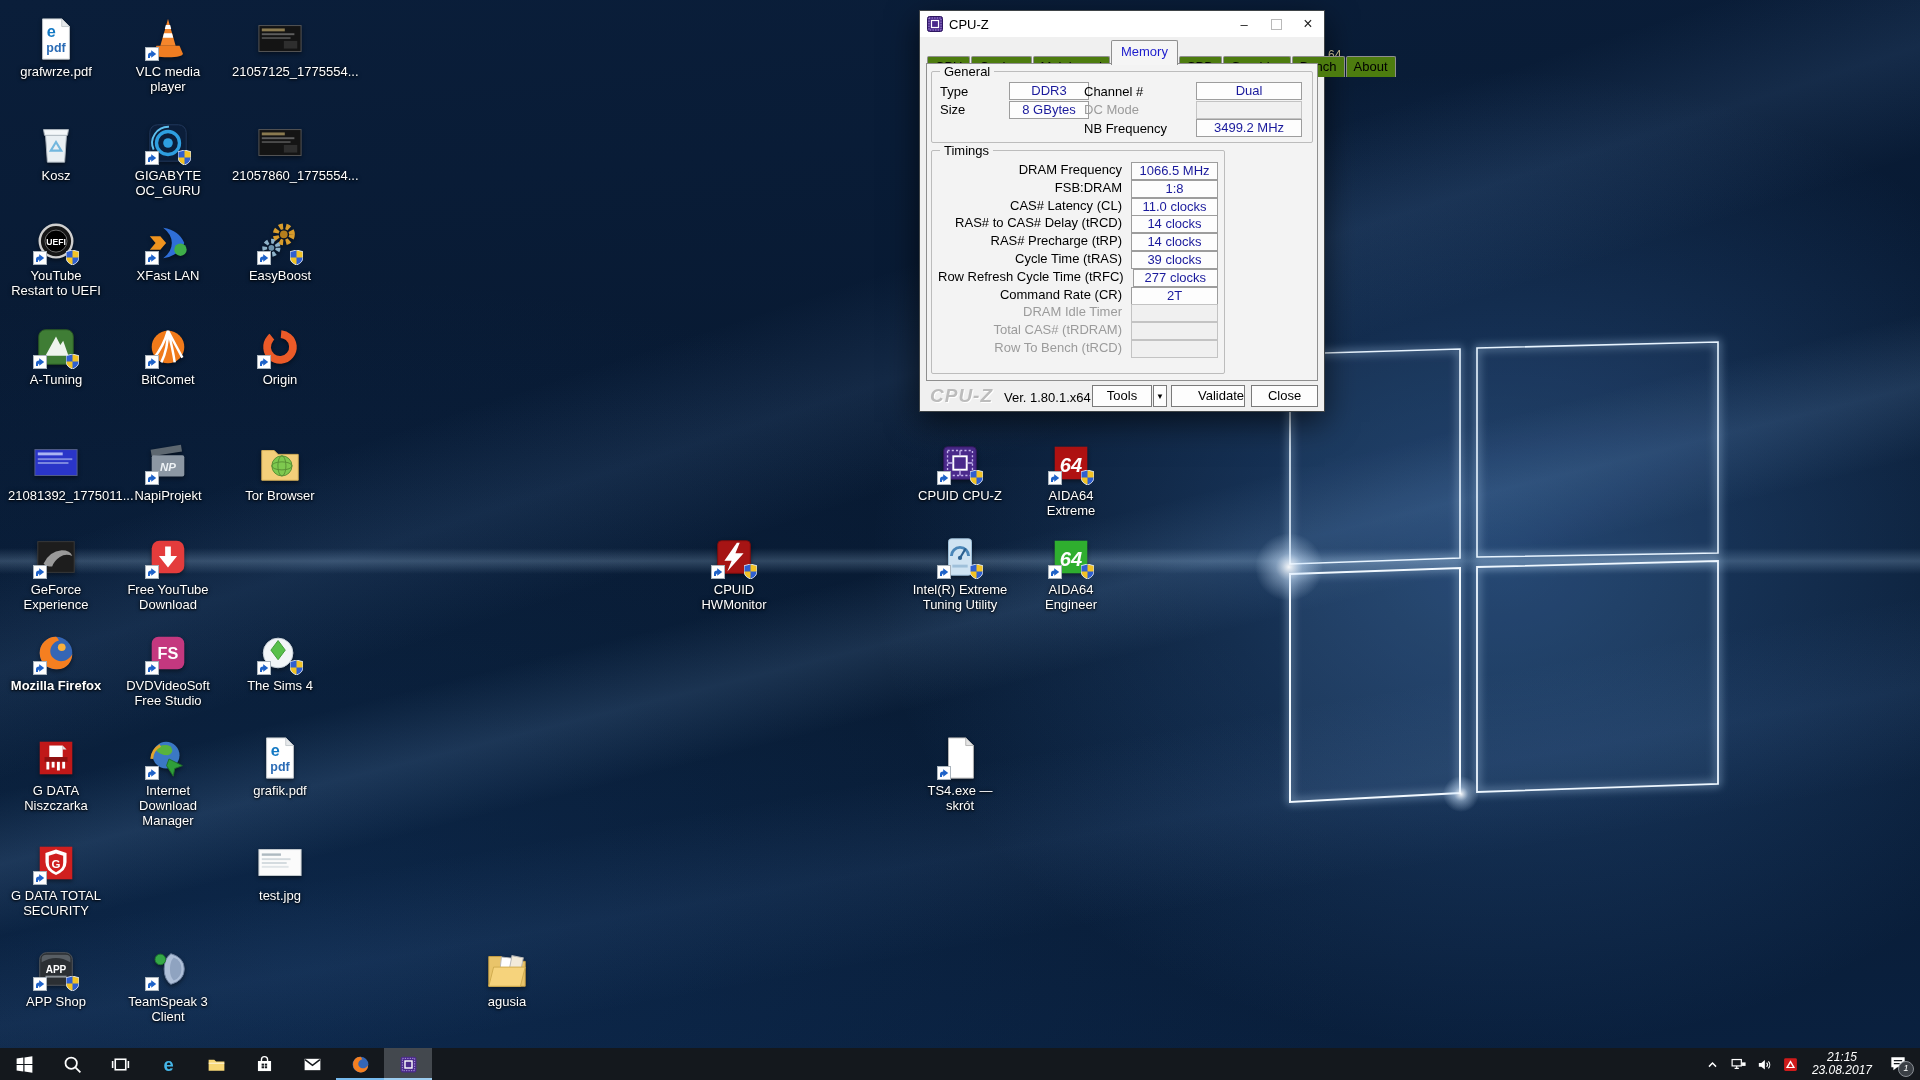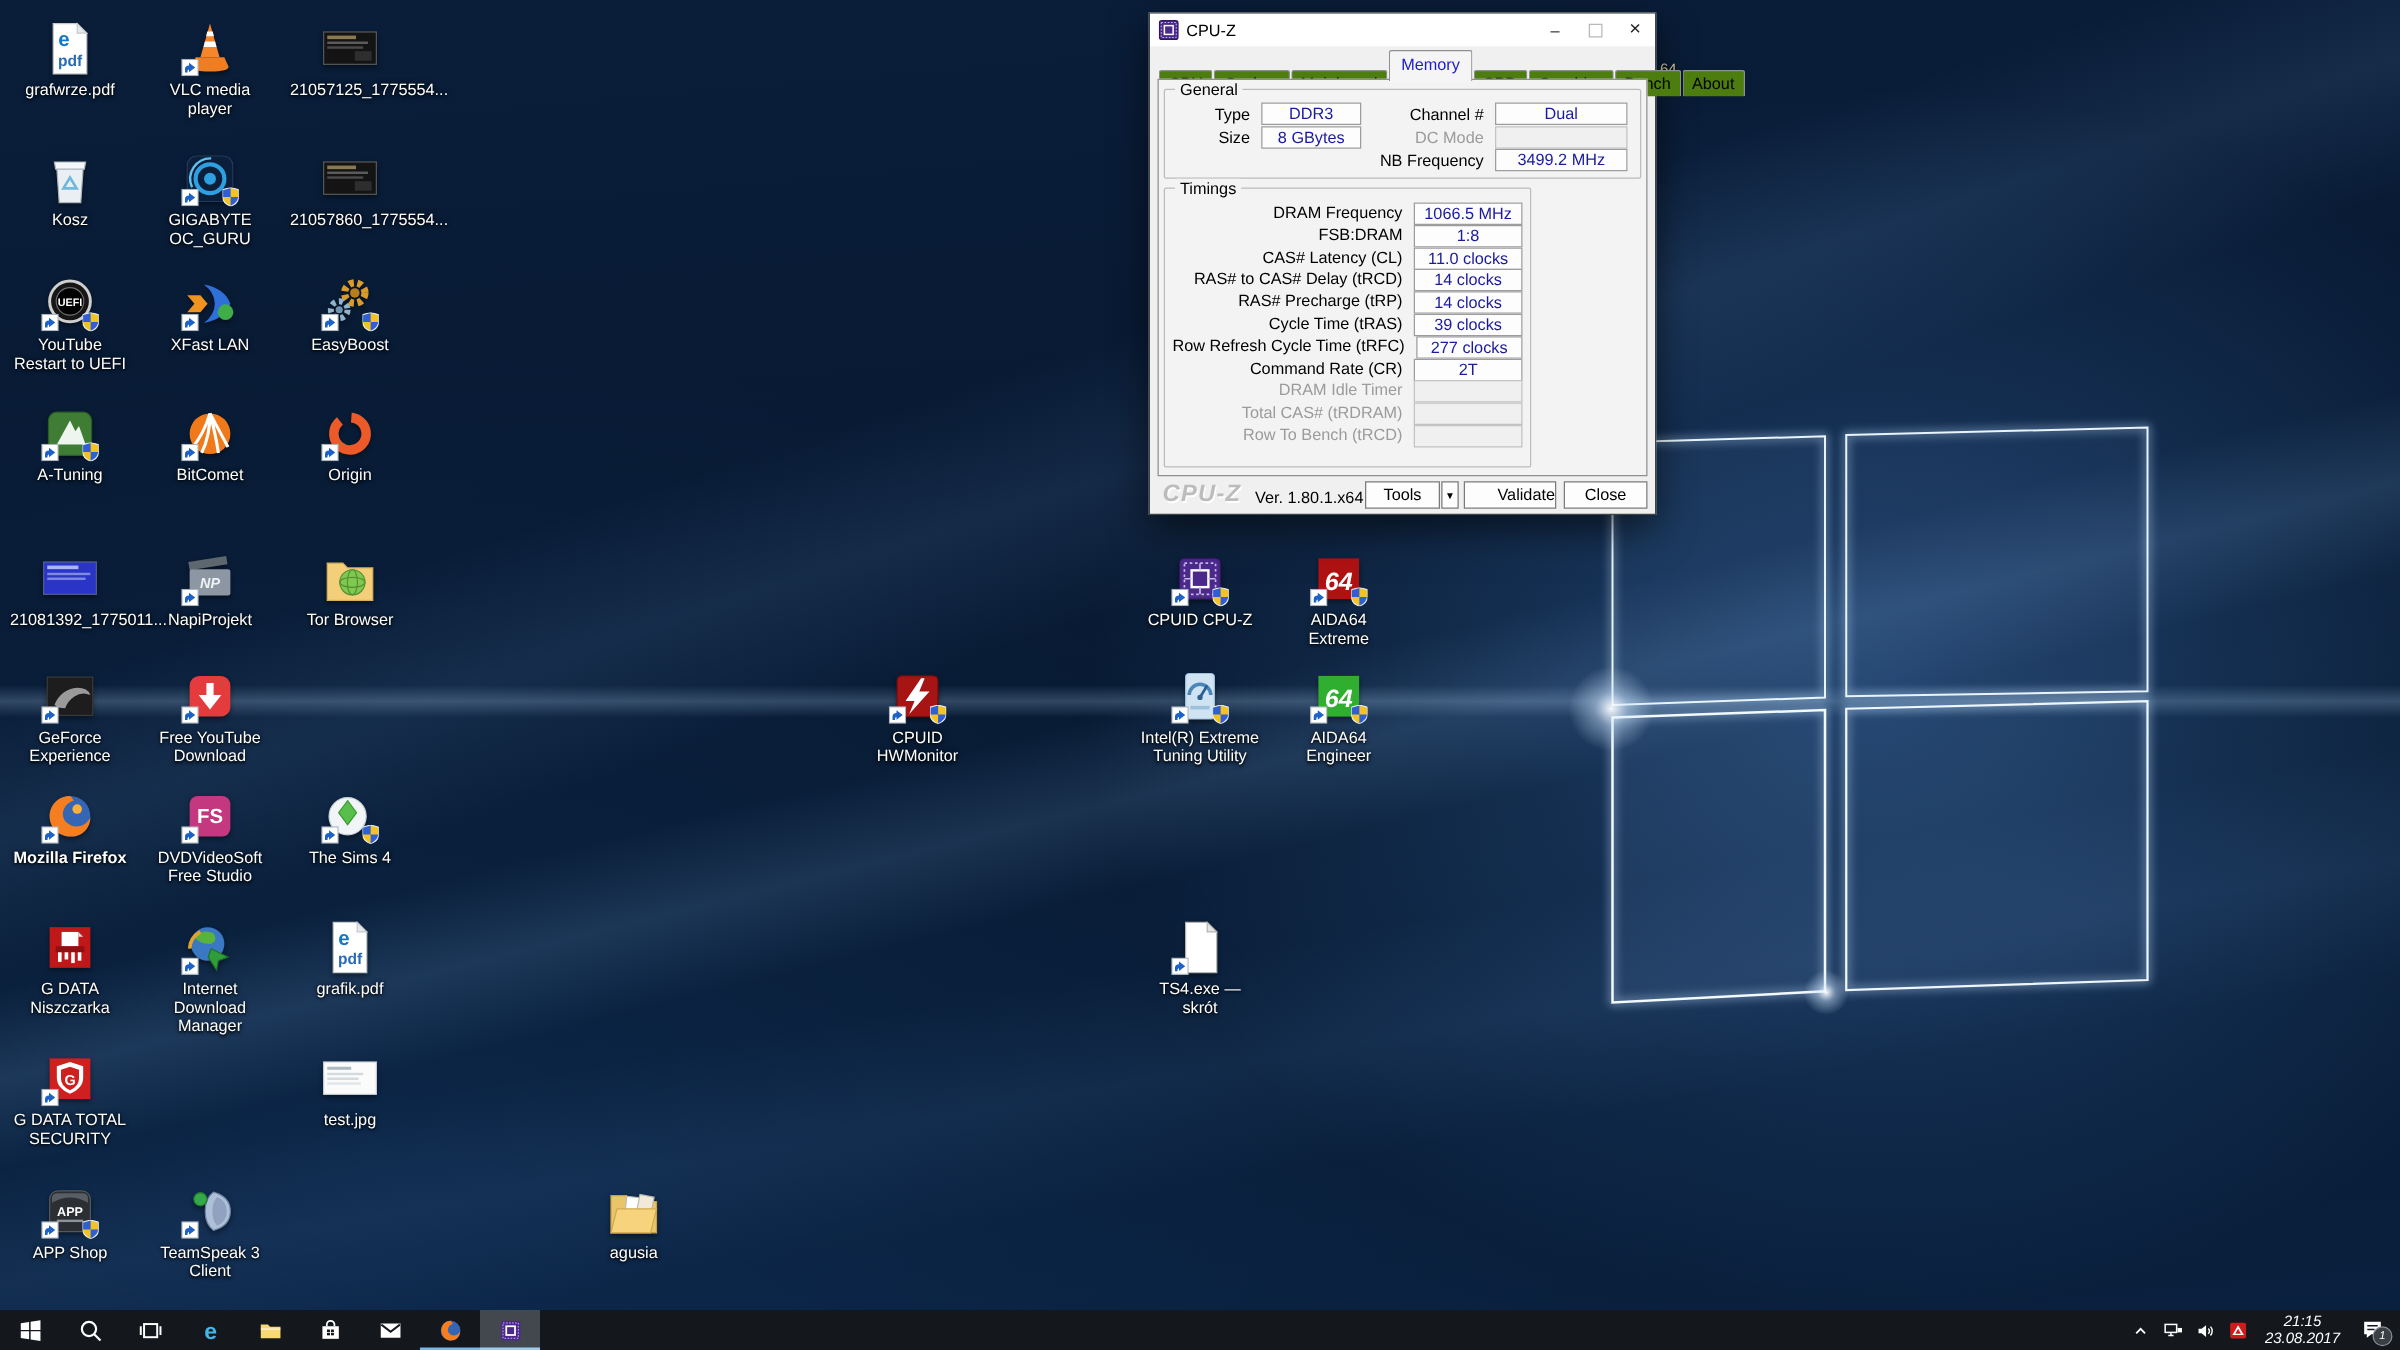--- a/index.html
+++ b/index.html
@@ -46,21 +46,21 @@
   .tabs{position:absolute;left:0;top:28px;height:25px;padding-left:7px;white-space:nowrap;}
   .tab{position:relative;display:inline-block;top:16px;margin-right:1px;padding:2px 7px 3px;
     background:#4d7c0f;border:1px solid #8f8f8f;border-bottom:none;border-radius:2px 2px 0 0;font-size:13px;}
   .tab.active{top:1px;padding:3px 9px 6px;background:#f5f5f5;color:#1c1ccd;z-index:3;}
   .page{position:absolute;left:6px;right:6px;top:52px;bottom:30px;background:#f3f3f3;border:1px solid #8f8f8f;}
   .gbox{position:absolute;border:1px solid #bcbcbc;border-radius:2px;}
   .gbox .legend{position:absolute;top:-8px;left:8px;background:#f3f3f3;padding:0 4px;font-size:13px;}
   .gb-general{left:4px;top:7px;right:4px;height:70px;}
   .gb-timings{left:4px;top:86px;width:292px;height:222px;}
   .grow{display:flex;align-items:center;height:18.5px;}
-  .grow .gl{text-align:right;margin-right:9px;white-space:nowrap;}
+  .grow .gl{margin-right:9px;white-space:nowrap;}
   .gcol-l{position:absolute;left:8px;top:10px;width:152px;}
   .gcol-l .gl{width:60px;}
   .gcol-l .fld{width:78px;}
   .gcol-r{position:absolute;left:152px;top:10px;right:10px;}
   .gcol-r .gl{flex:1;}
   .gcol-r .fld{width:104px;}
   .trows{position:absolute;left:6px;right:6px;top:11px;}
   .trow{display:flex;height:17.8px;}
   .trow .gl{flex:1;text-align:right;margin-right:9px;white-space:nowrap;}
   .trow .fld{width:85px;}

